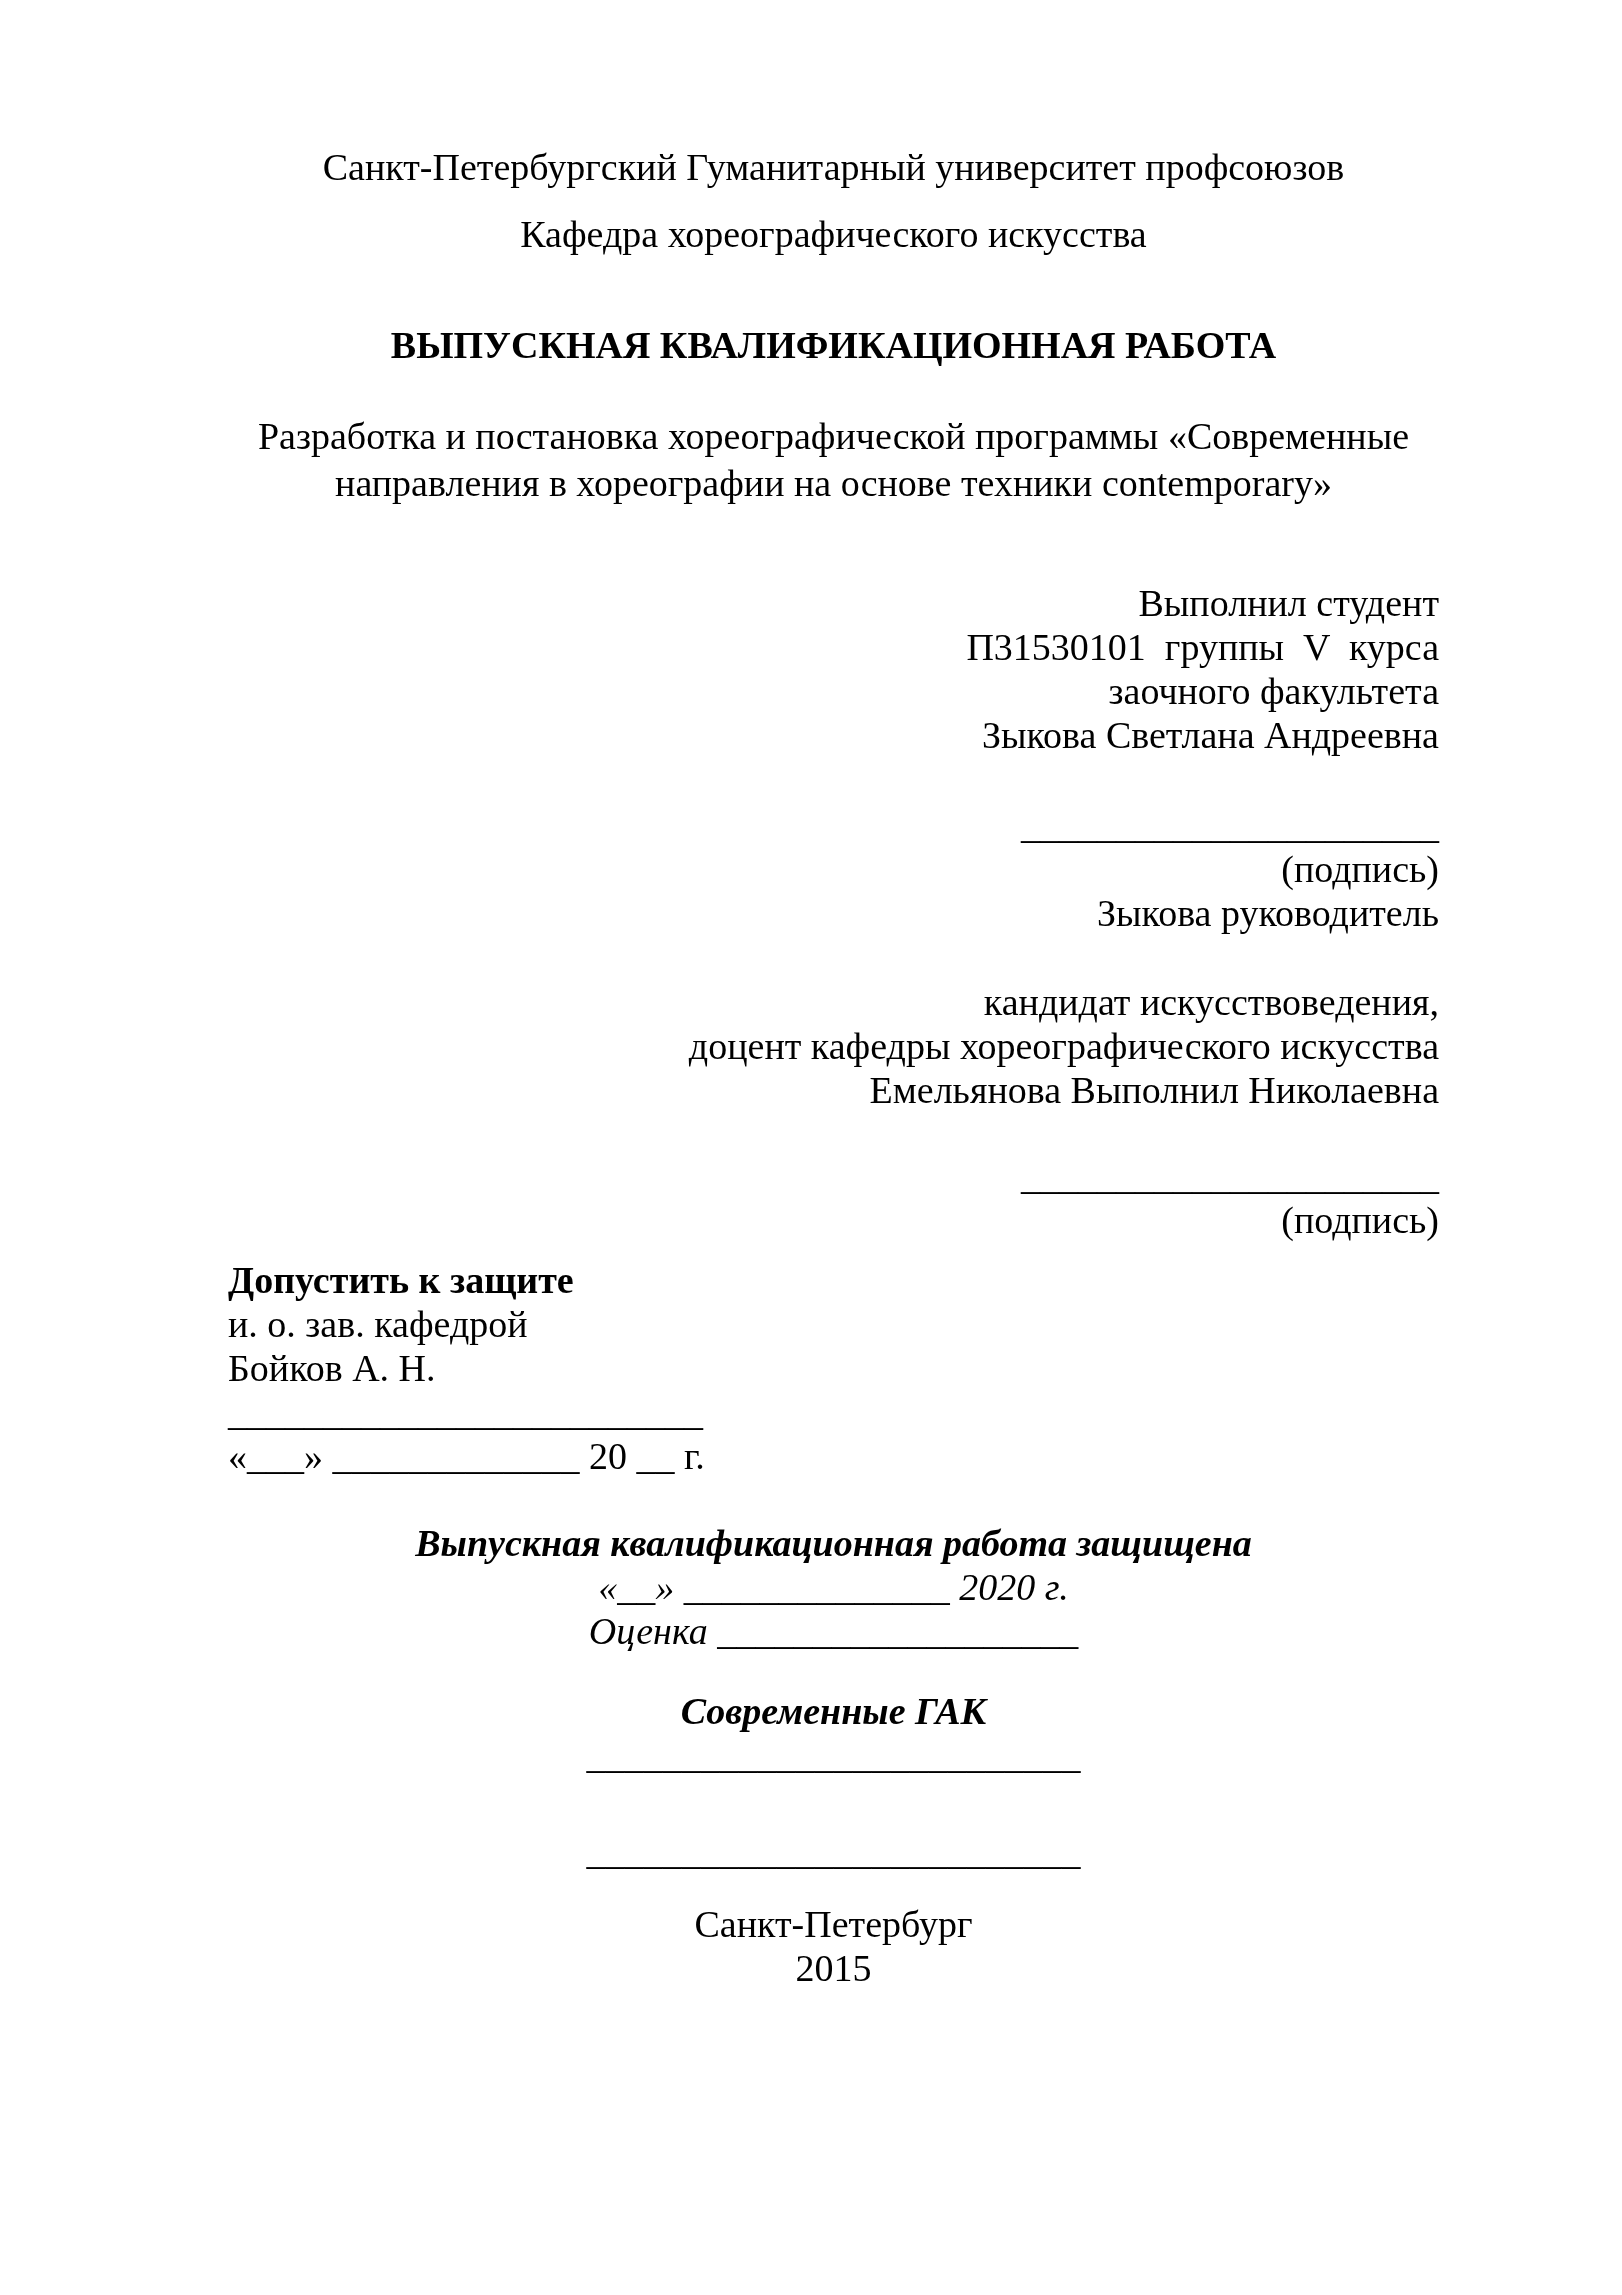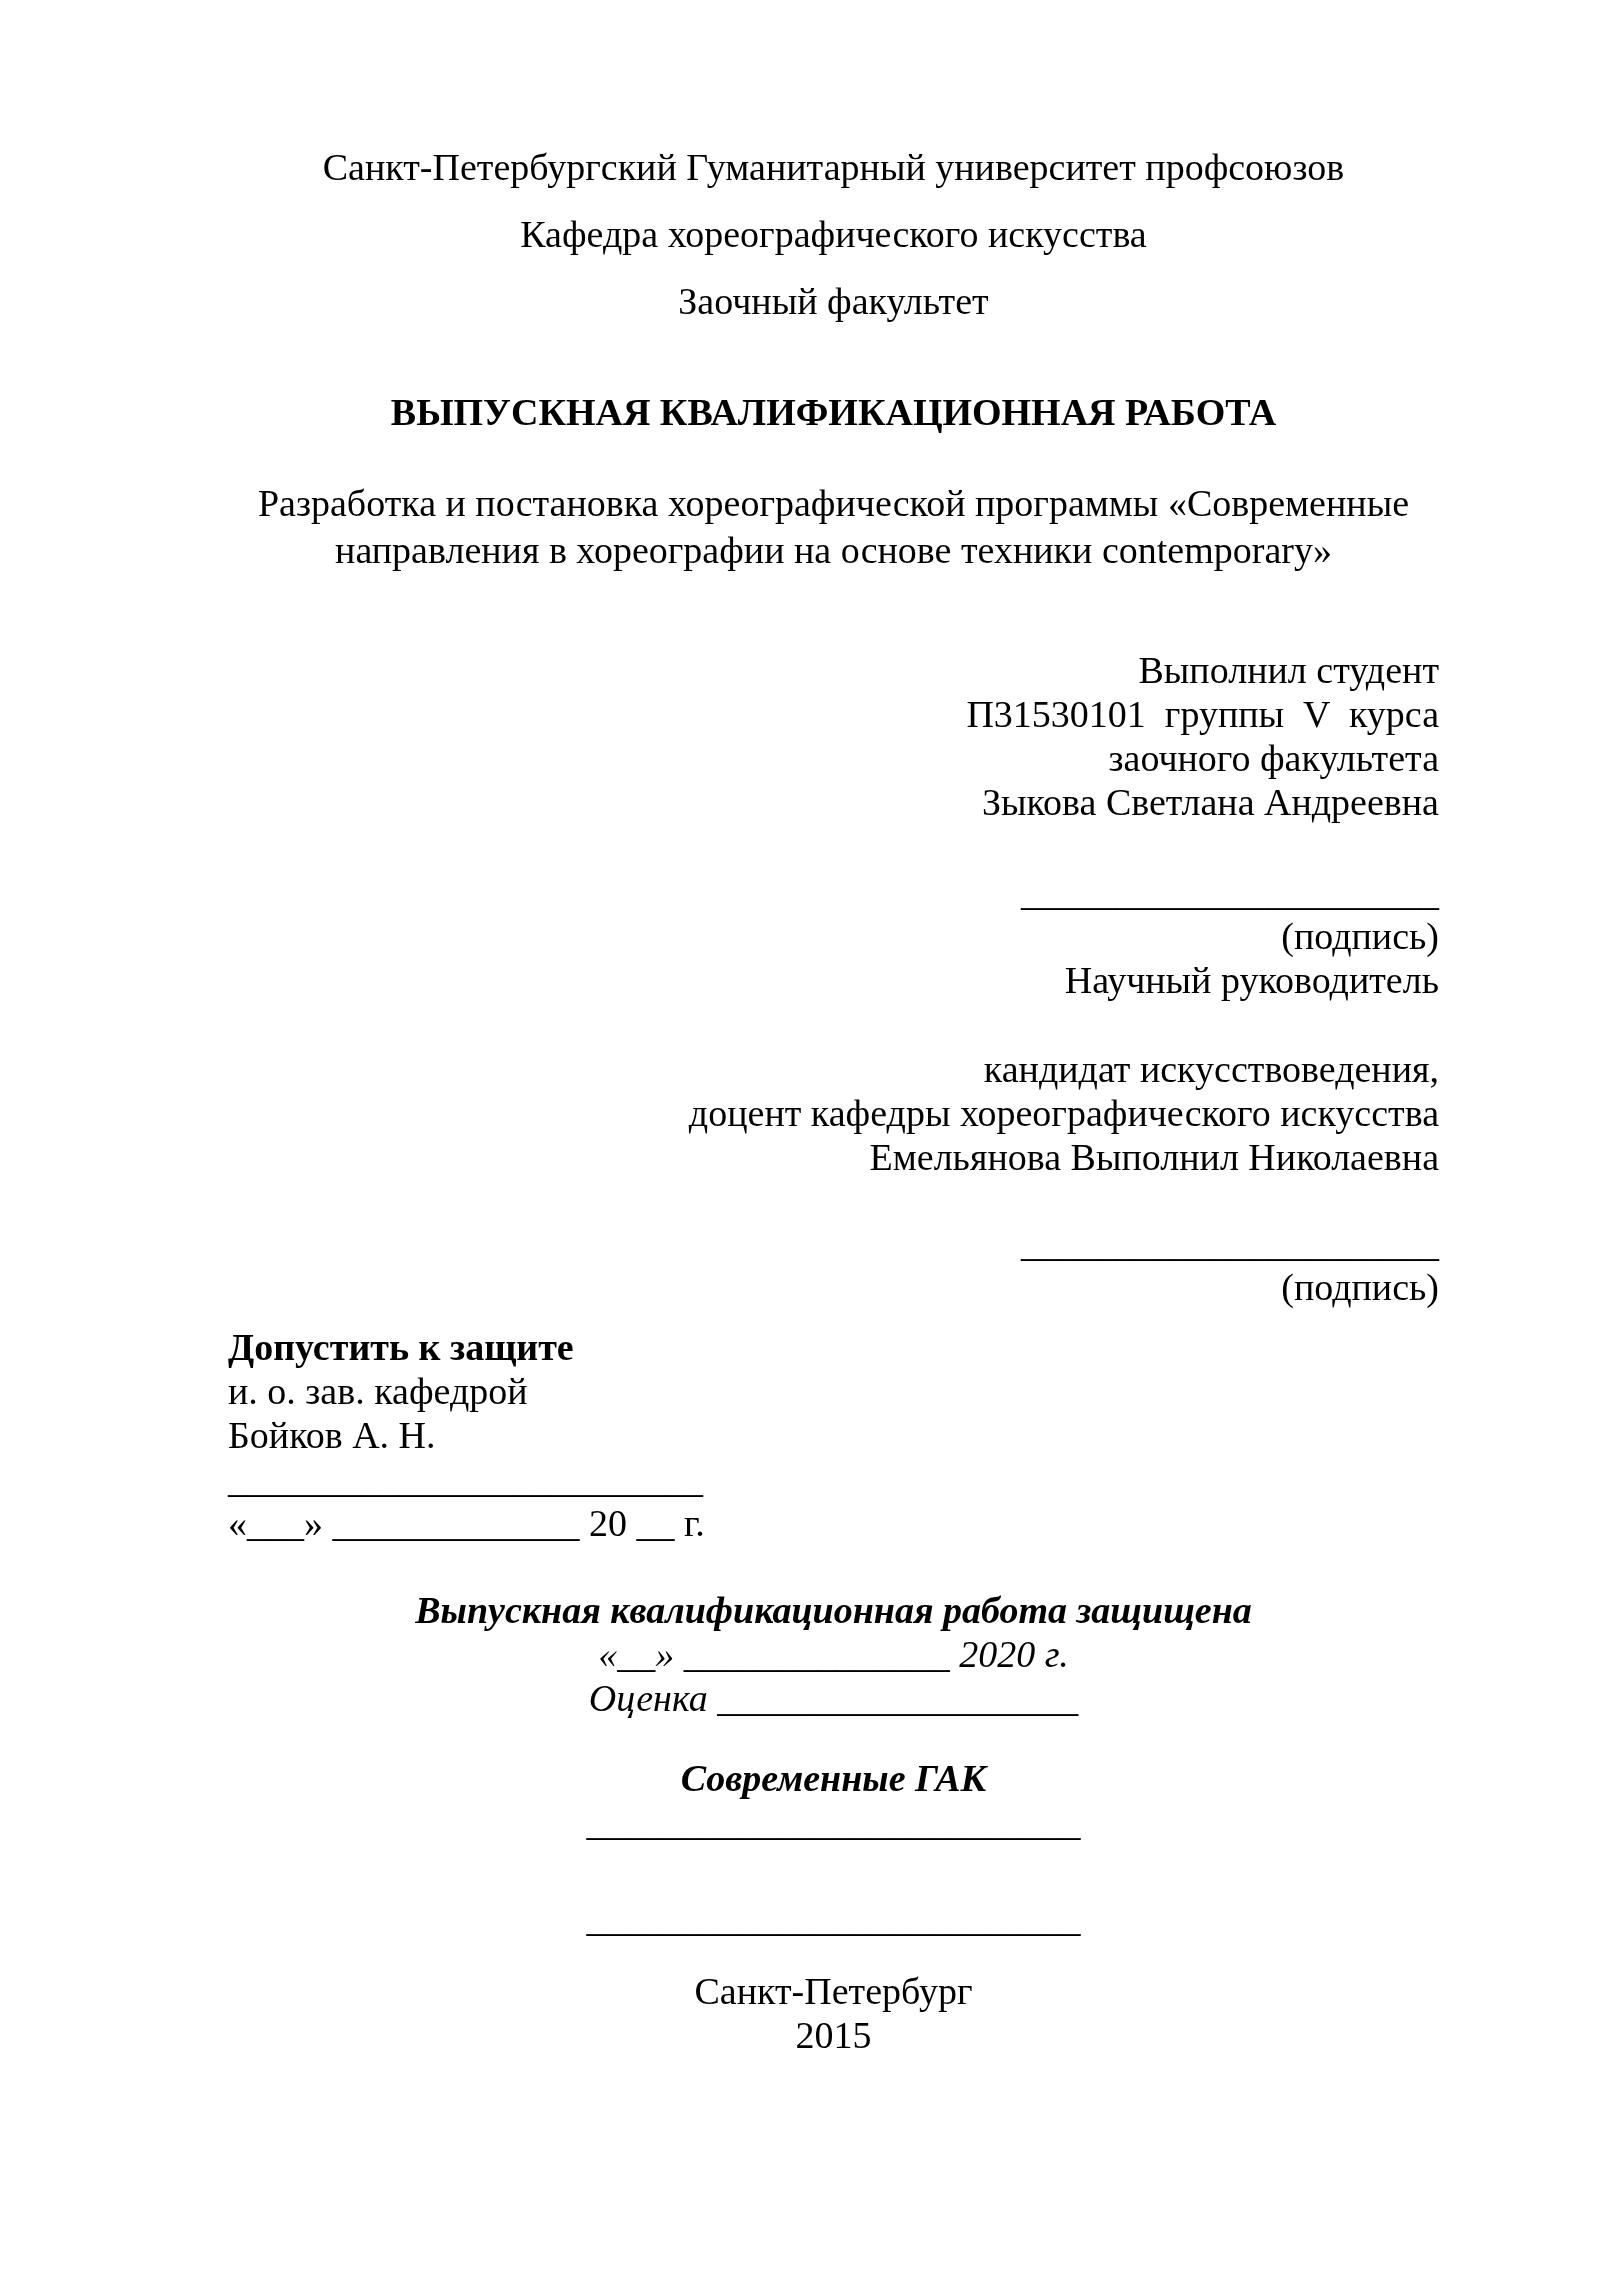--- a/index.html
+++ b/index.html
@@ -58,37 +58,36 @@
   }
   .footer-block { margin-top: 29px; }
 </style>
 </head>
 <body>
 
 <div class="page">
 
   <p class="center hdr">Санкт-Петербургский Гуманитарный университет профсоюзов</p>
   <p class="center hdr">Кафедра хореографического искусства</p>
-  <p class="center hdr">Заочный факультет</p>
 
   <p class="center title">ВЫПУСКНАЯ КВАЛИФИКАЦИОННАЯ РАБОТА</p>
 
   <p class="center subtitle">Разработка и постановка хореографической программы «Современные направления в хореографии на основе техники contemporary»</p>
 
   <div class="right student-block">
     <p>Выполнил студент</p>
     <p>П31530101  группы  V  курса</p>
     <p>заочного факультета</p>
     <p>Зыкова Светлана Андреевна</p>
   </div>
 
   <div class="right sig1-block">
     <p>______________________</p>
     <p>(подпись)</p>
-    <p>Научный руководитель</p>
+    <p>Зыкова руководитель</p>
   </div>
 
   <div class="right advisor-block">
     <p>кандидат искусствоведения,</p>
     <p>доцент кафедры хореографического искусства</p>
     <p>Емельянова Выполнил Николаевна</p>
   </div>
 
   <div class="right sig2-block">
     <p>______________________</p>

